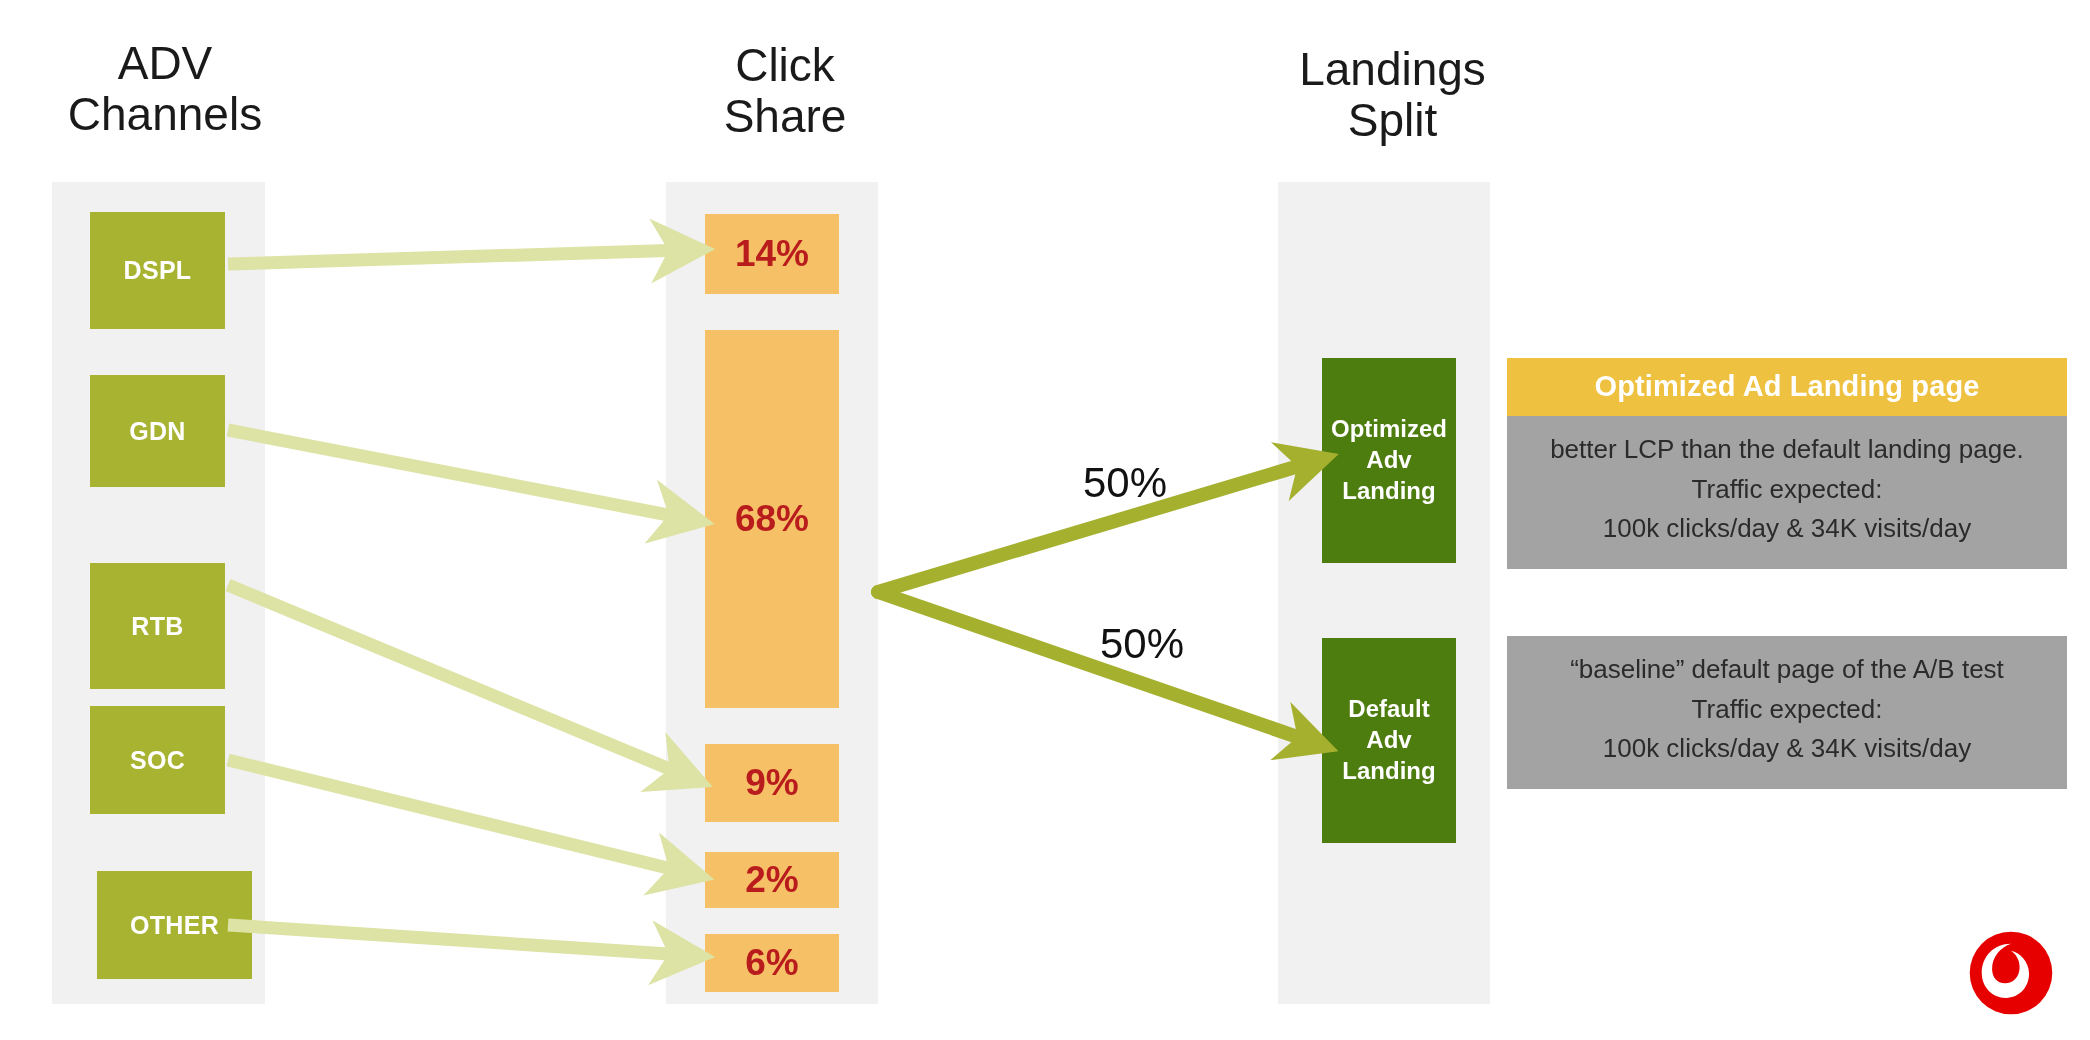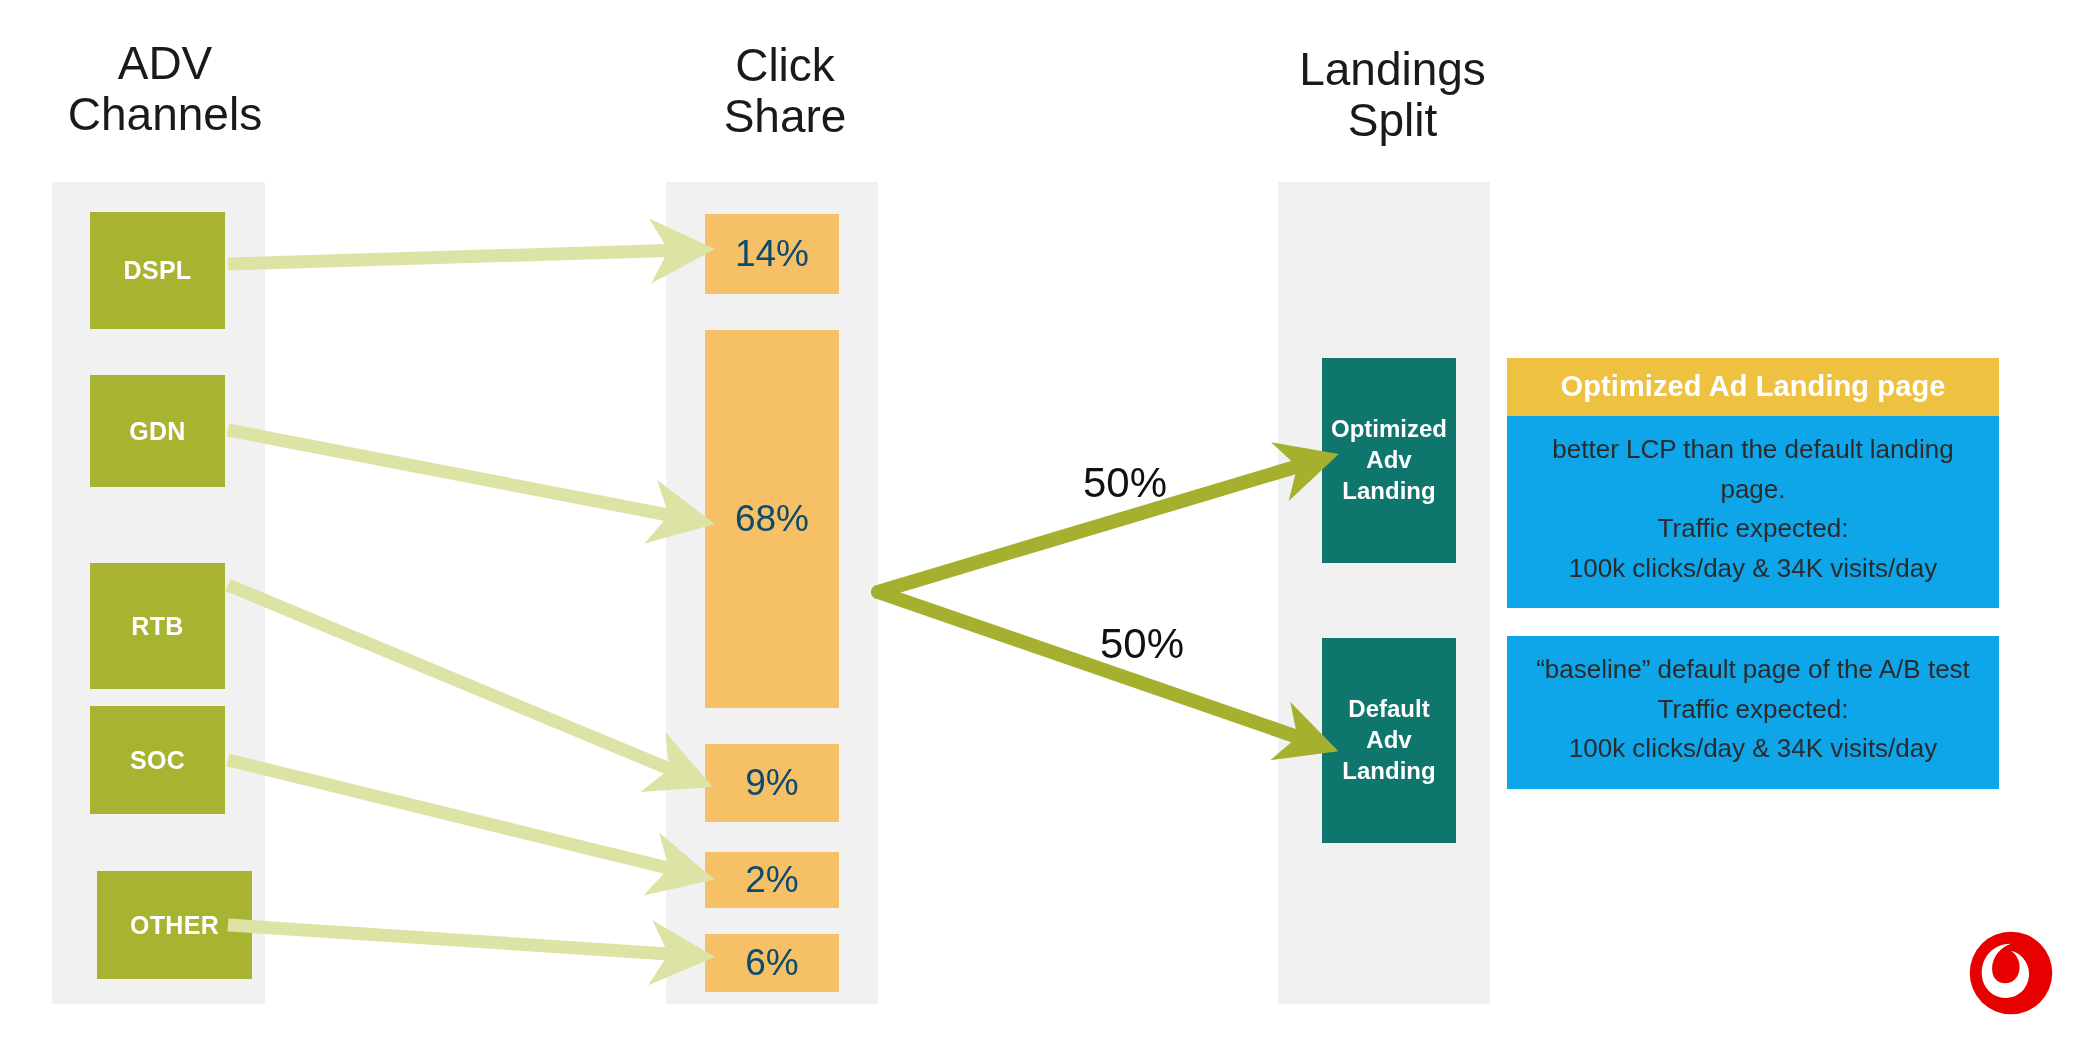--- a/index.html
+++ b/index.html
@@ -50,49 +50,49 @@
     display: flex;
     align-items: center;
     justify-content: center;
     letter-spacing: 0.3px;
   }
 
   
   .share-bar {
     position: absolute;
     background: #f6c166;
-    color: #0c4a6e;
-    font-weight: normal;
+    color: #b91c1c;
+    font-weight: bold;
     font-size: 37px;
     display: flex;
     align-items: center;
     justify-content: center;
   }
   .share-bar.tall { align-items: center; }
 
   
   .landing-box {
     position: absolute;
-    background: #0f766e;
+    background: #4d7c0f;
     color: #ffffff;
     font-weight: bold;
     font-size: 24px;
     line-height: 1.28;
     text-align: center;
     display: flex;
     align-items: center;
     justify-content: center;
     white-space: pre-line;
   }
 
   
   .info-card {
     position: absolute;
-    width: 492px;
-    background: #0ea5e9;
+    width: 560px;
+    background: #a3a3a3;
   }
   .info-card-title {
     background: #eec140;
     color: #ffffff;
     font-weight: bold;
     font-size: 29px;
     text-align: center;
     padding: 12px 0 13px 0;
     letter-spacing: 0.1px;
   }

